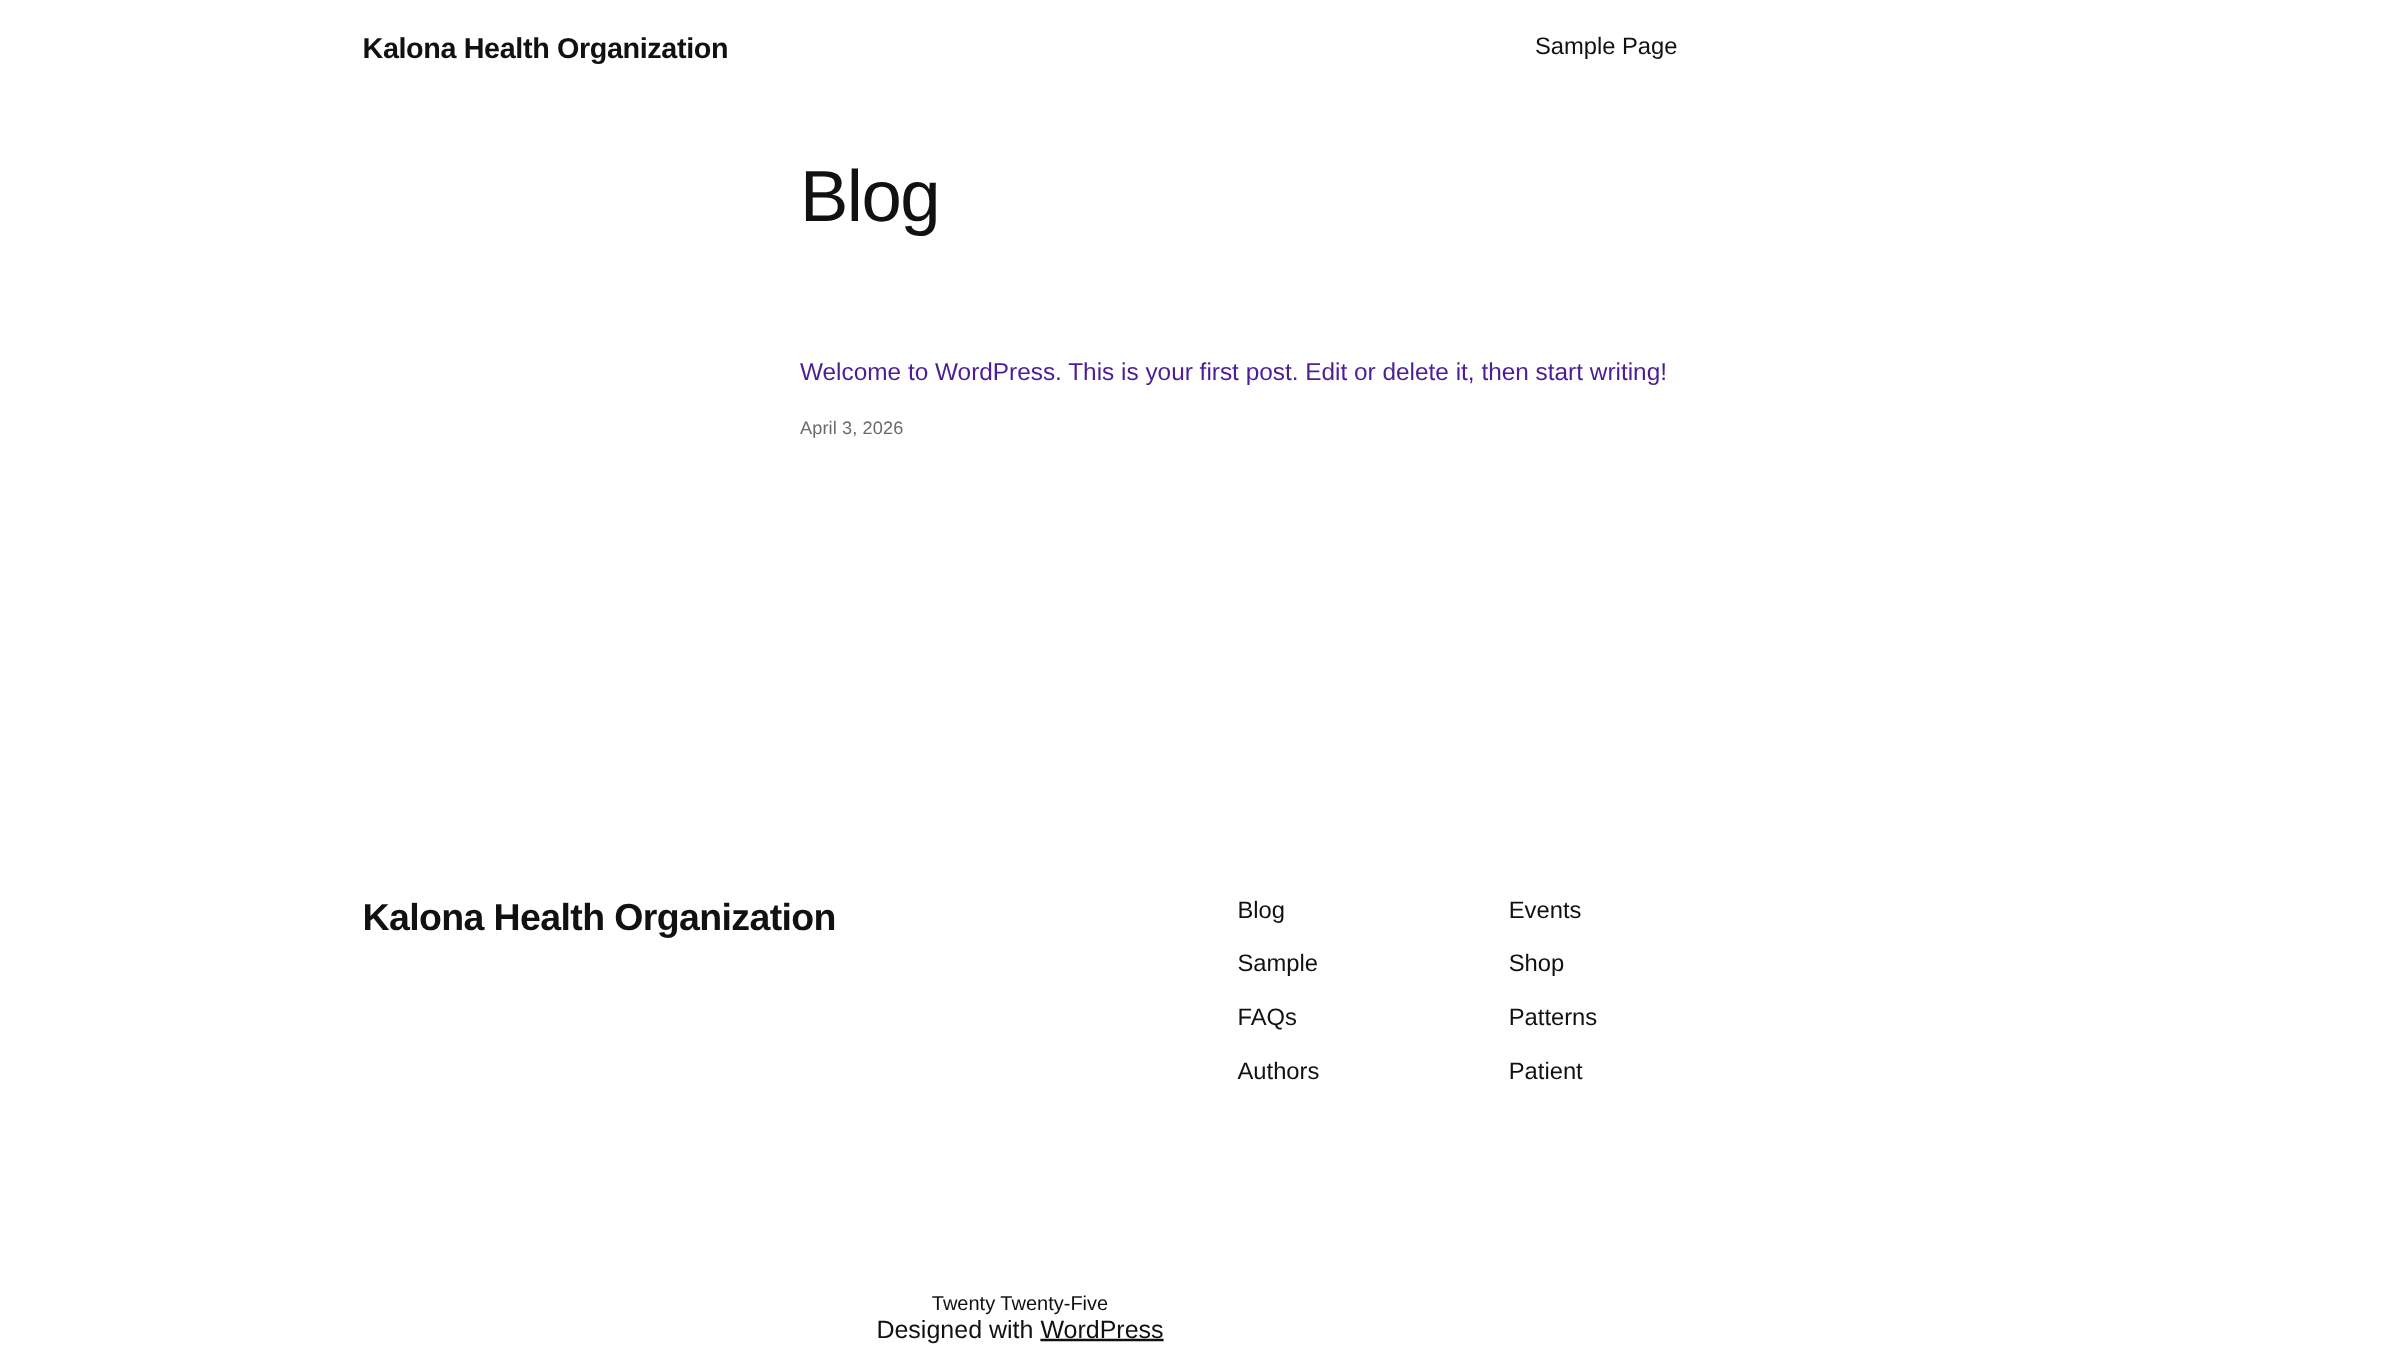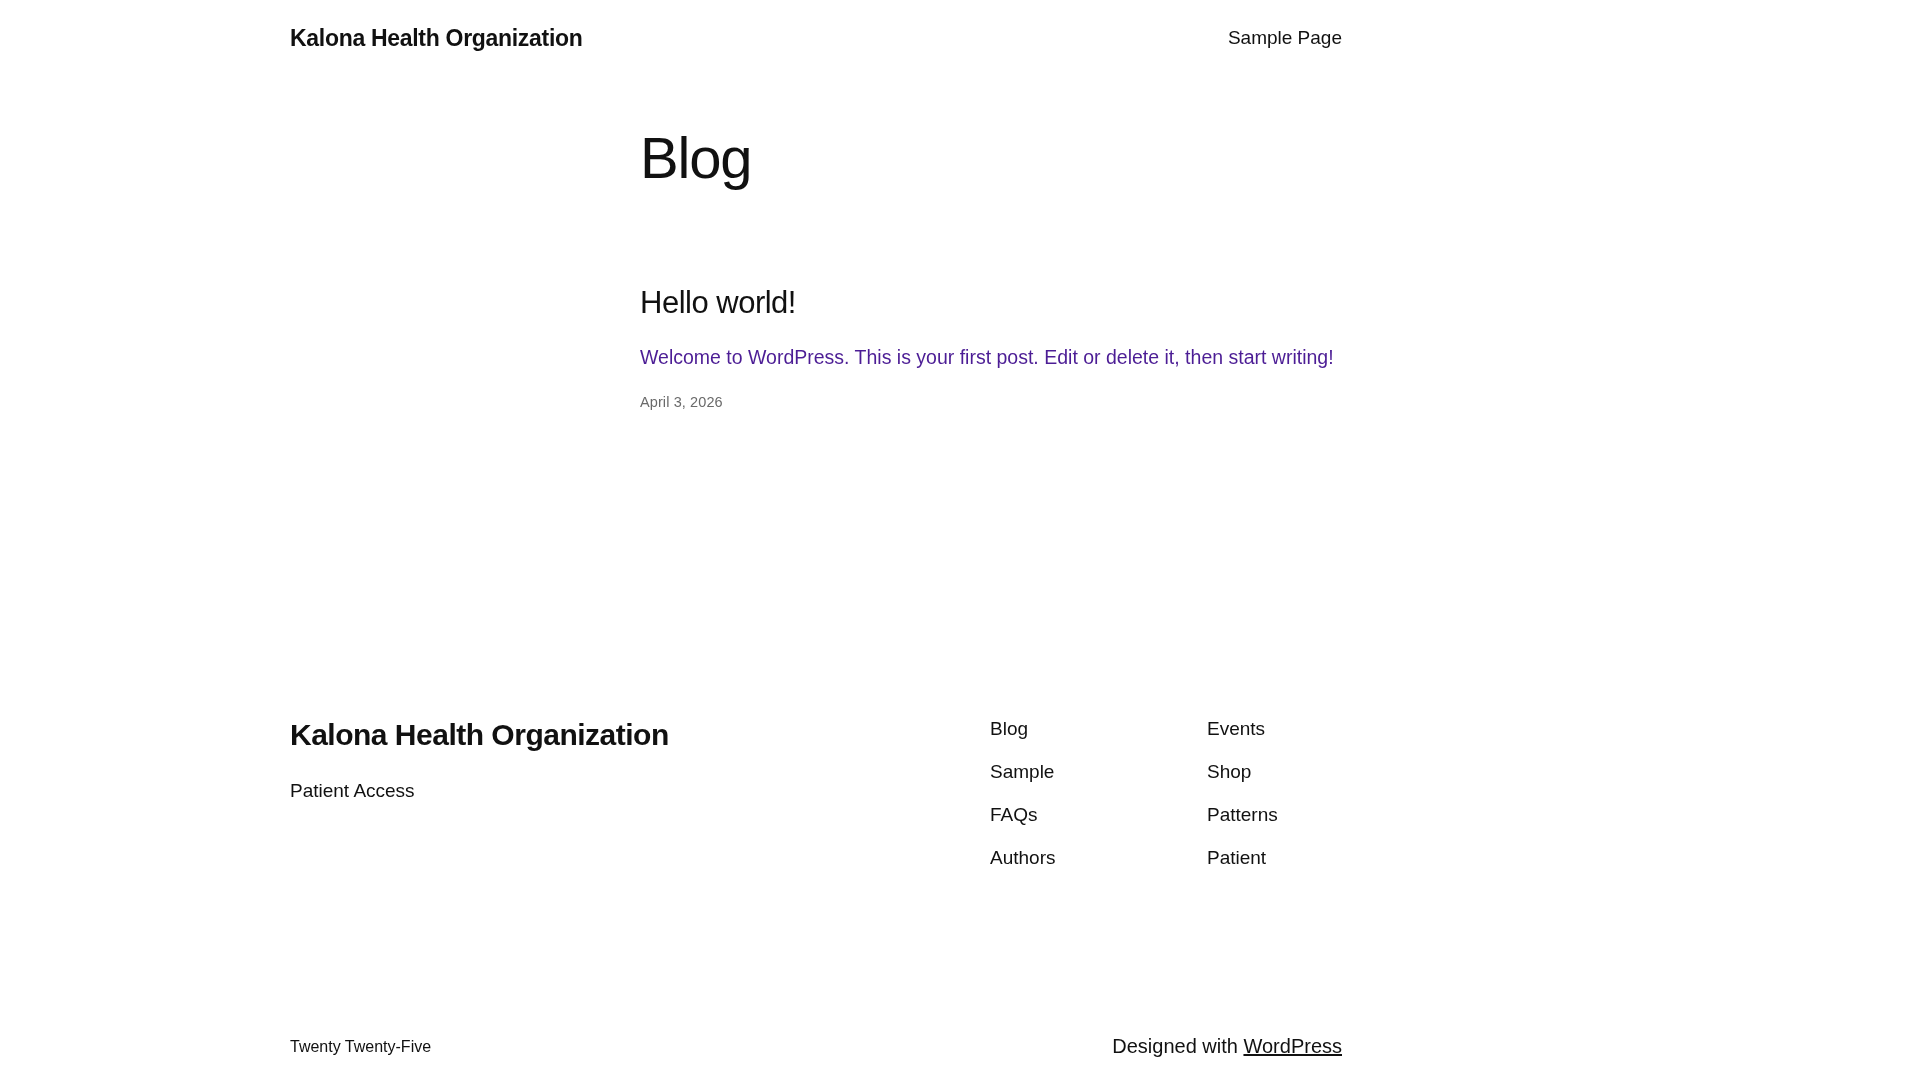--- a/index.html
+++ b/index.html
@@ -133,20 +133,21 @@
     text-decoration: none;
   }
   .footer-bottom {
     position: absolute;
     left: 0;
     right: 0;
     top: 317px;
     display: flex;
     align-items: center;
     justify-content: space-between;
+    flex-direction: column;
   }
   .footer-theme {
     font-size: 16px;
     color: #111111;
   }
   .footer-credit {
     font-size: 20px;
     color: #111111;
   }
   .footer-credit a {
@@ -164,34 +165,30 @@
     <nav class="header-nav">
       <a href="#">Sample Page</a>
     </nav>
   </header>
 
   <main class="main">
     <h1 class="archive-title">Blog</h1>
 
     <div class="posts">
       <article class="post">
-        <h2 class="post-title">
-          <a href="#">Hello world!</a>
-        </h2>
         <p class="post-excerpt">Welcome to WordPress. This is your first post. Edit or delete it, then start writing!</p>
         <div class="post-date">April 3, 2026</div>
       </article>
     </div>
   </main>
 
   <footer class="site-footer">
     <div class="footer-top">
       <div class="footer-brand">
         <div class="footer-brand-title">Kalona Health Organization</div>
-        <p class="footer-brand-tag">Patient Access</p>
       </div>
 
       <div class="footer-cols">
         <div class="footer-col">
           <a href="#">Blog</a>
           <a href="#">Sample</a>
           <a href="#">FAQs</a>
           <a href="#">Authors</a>
         </div>
         <div class="footer-col">

